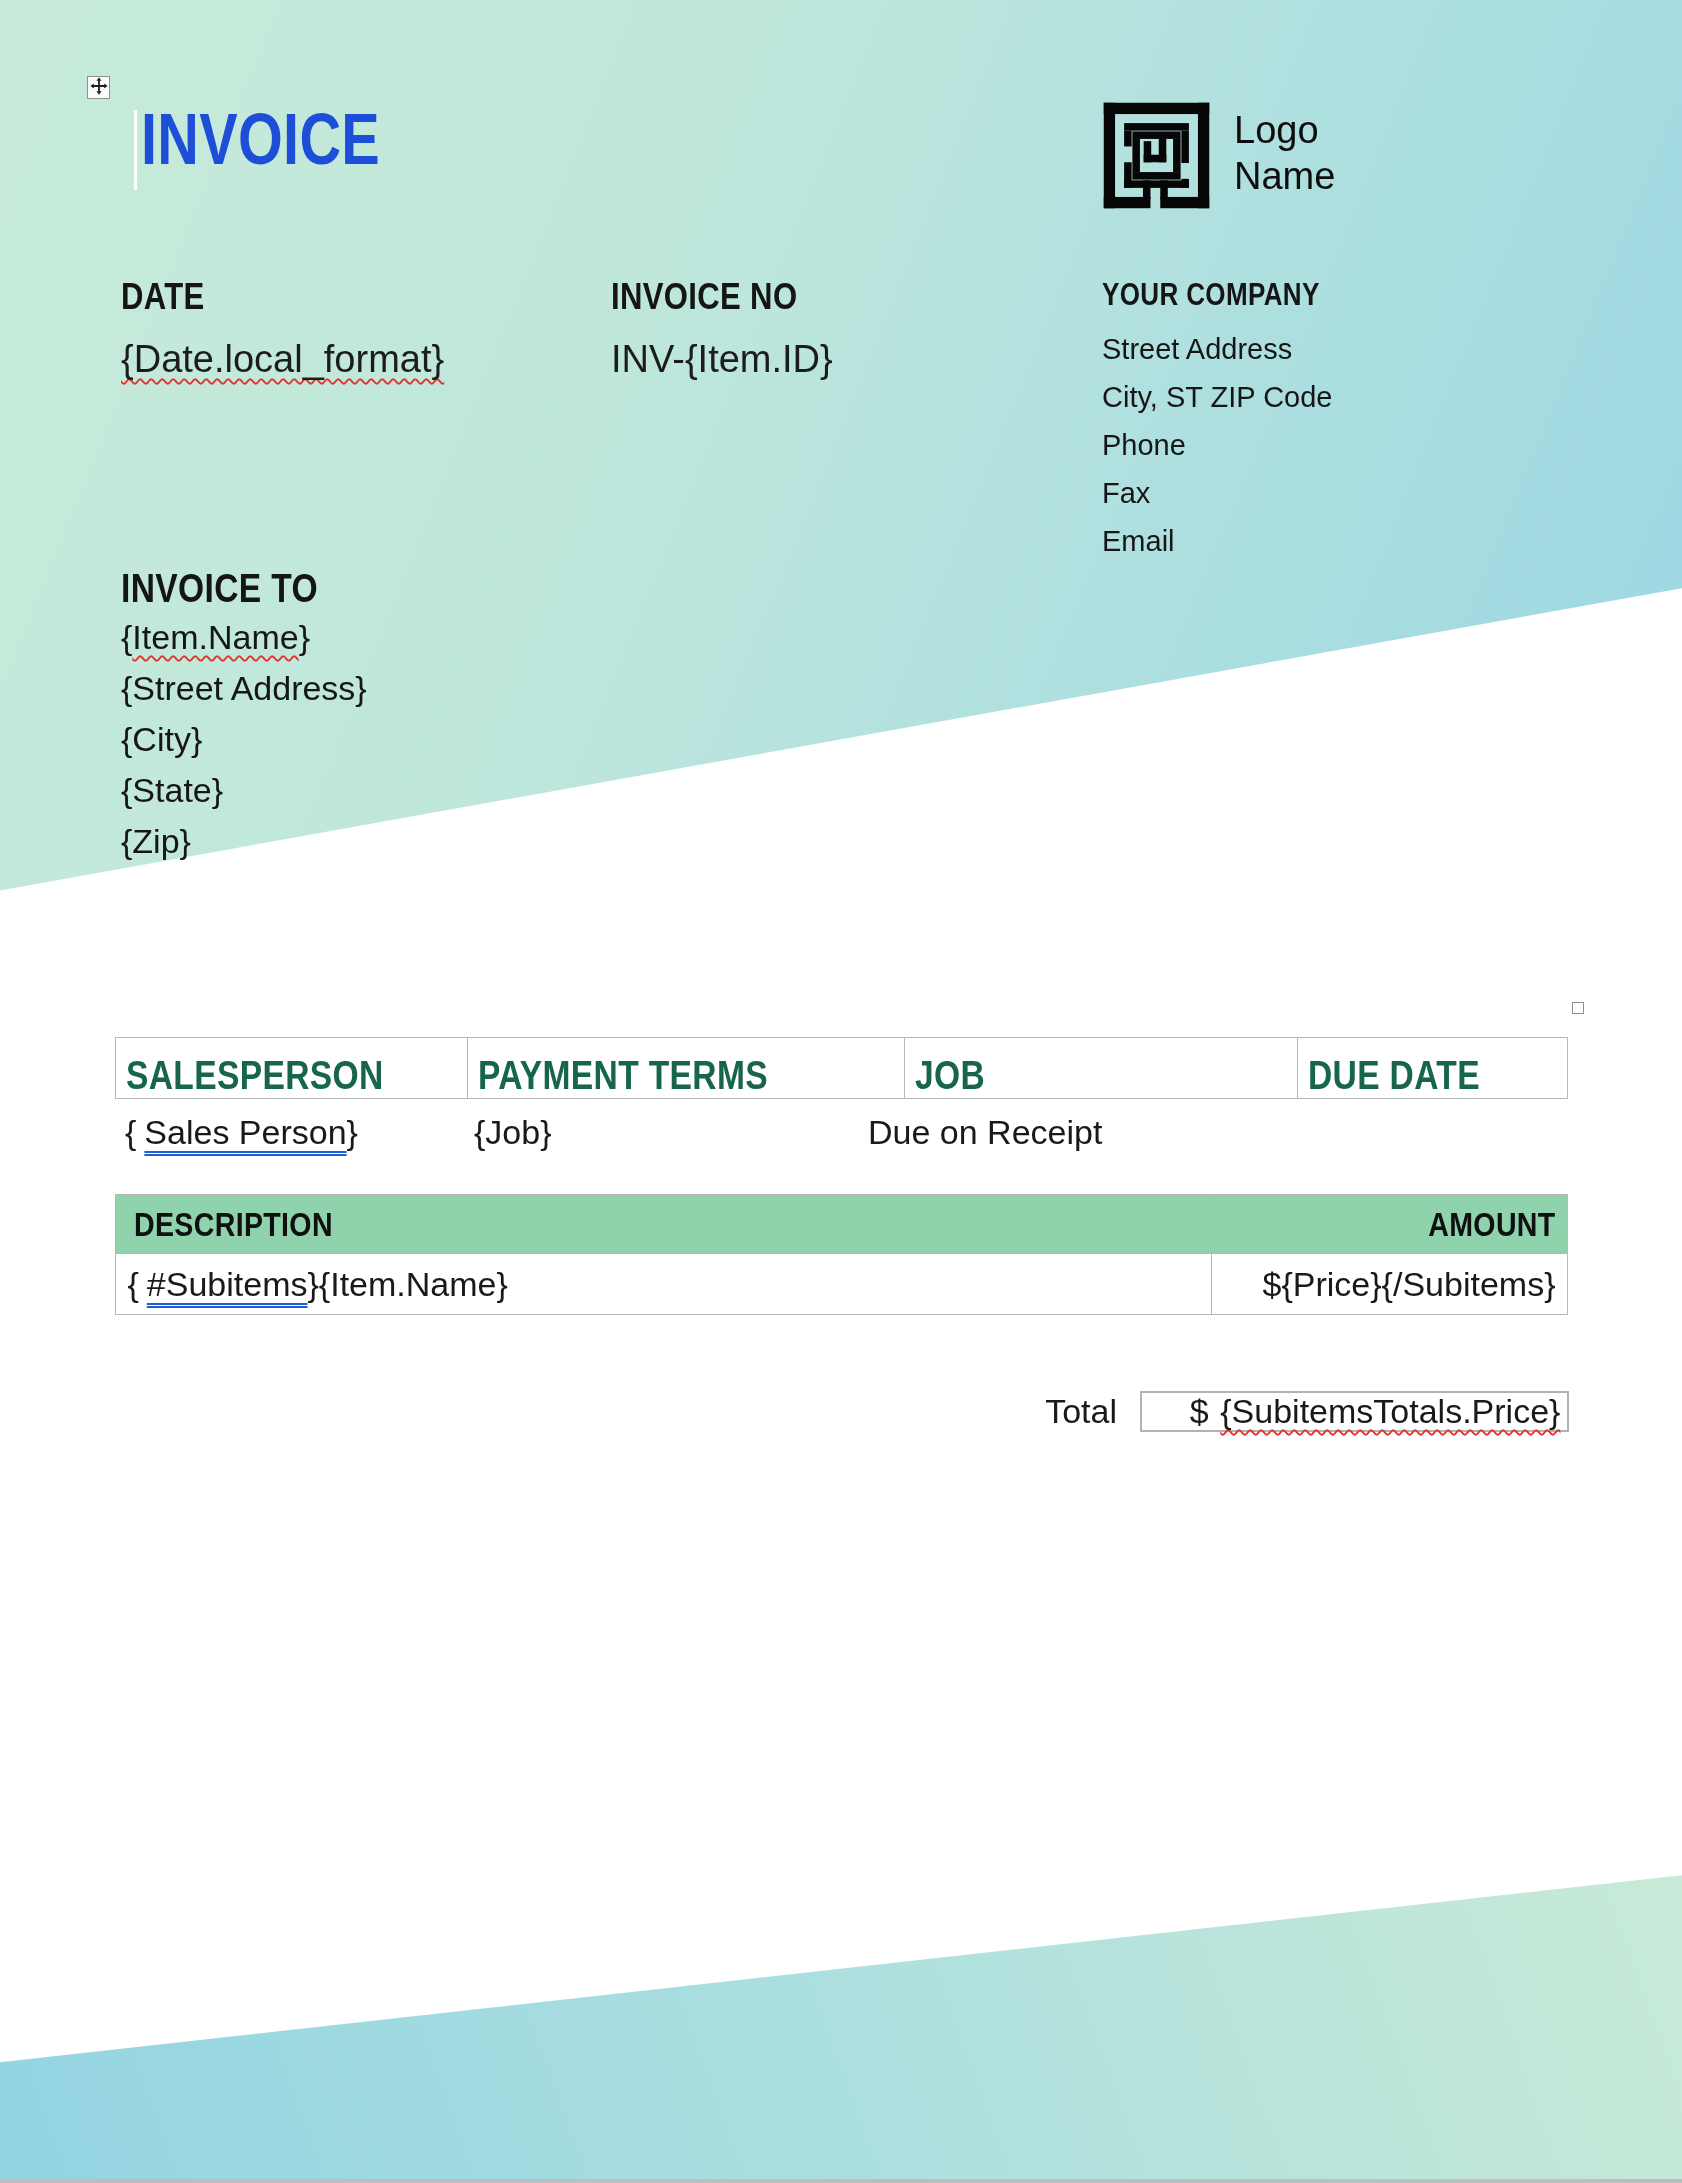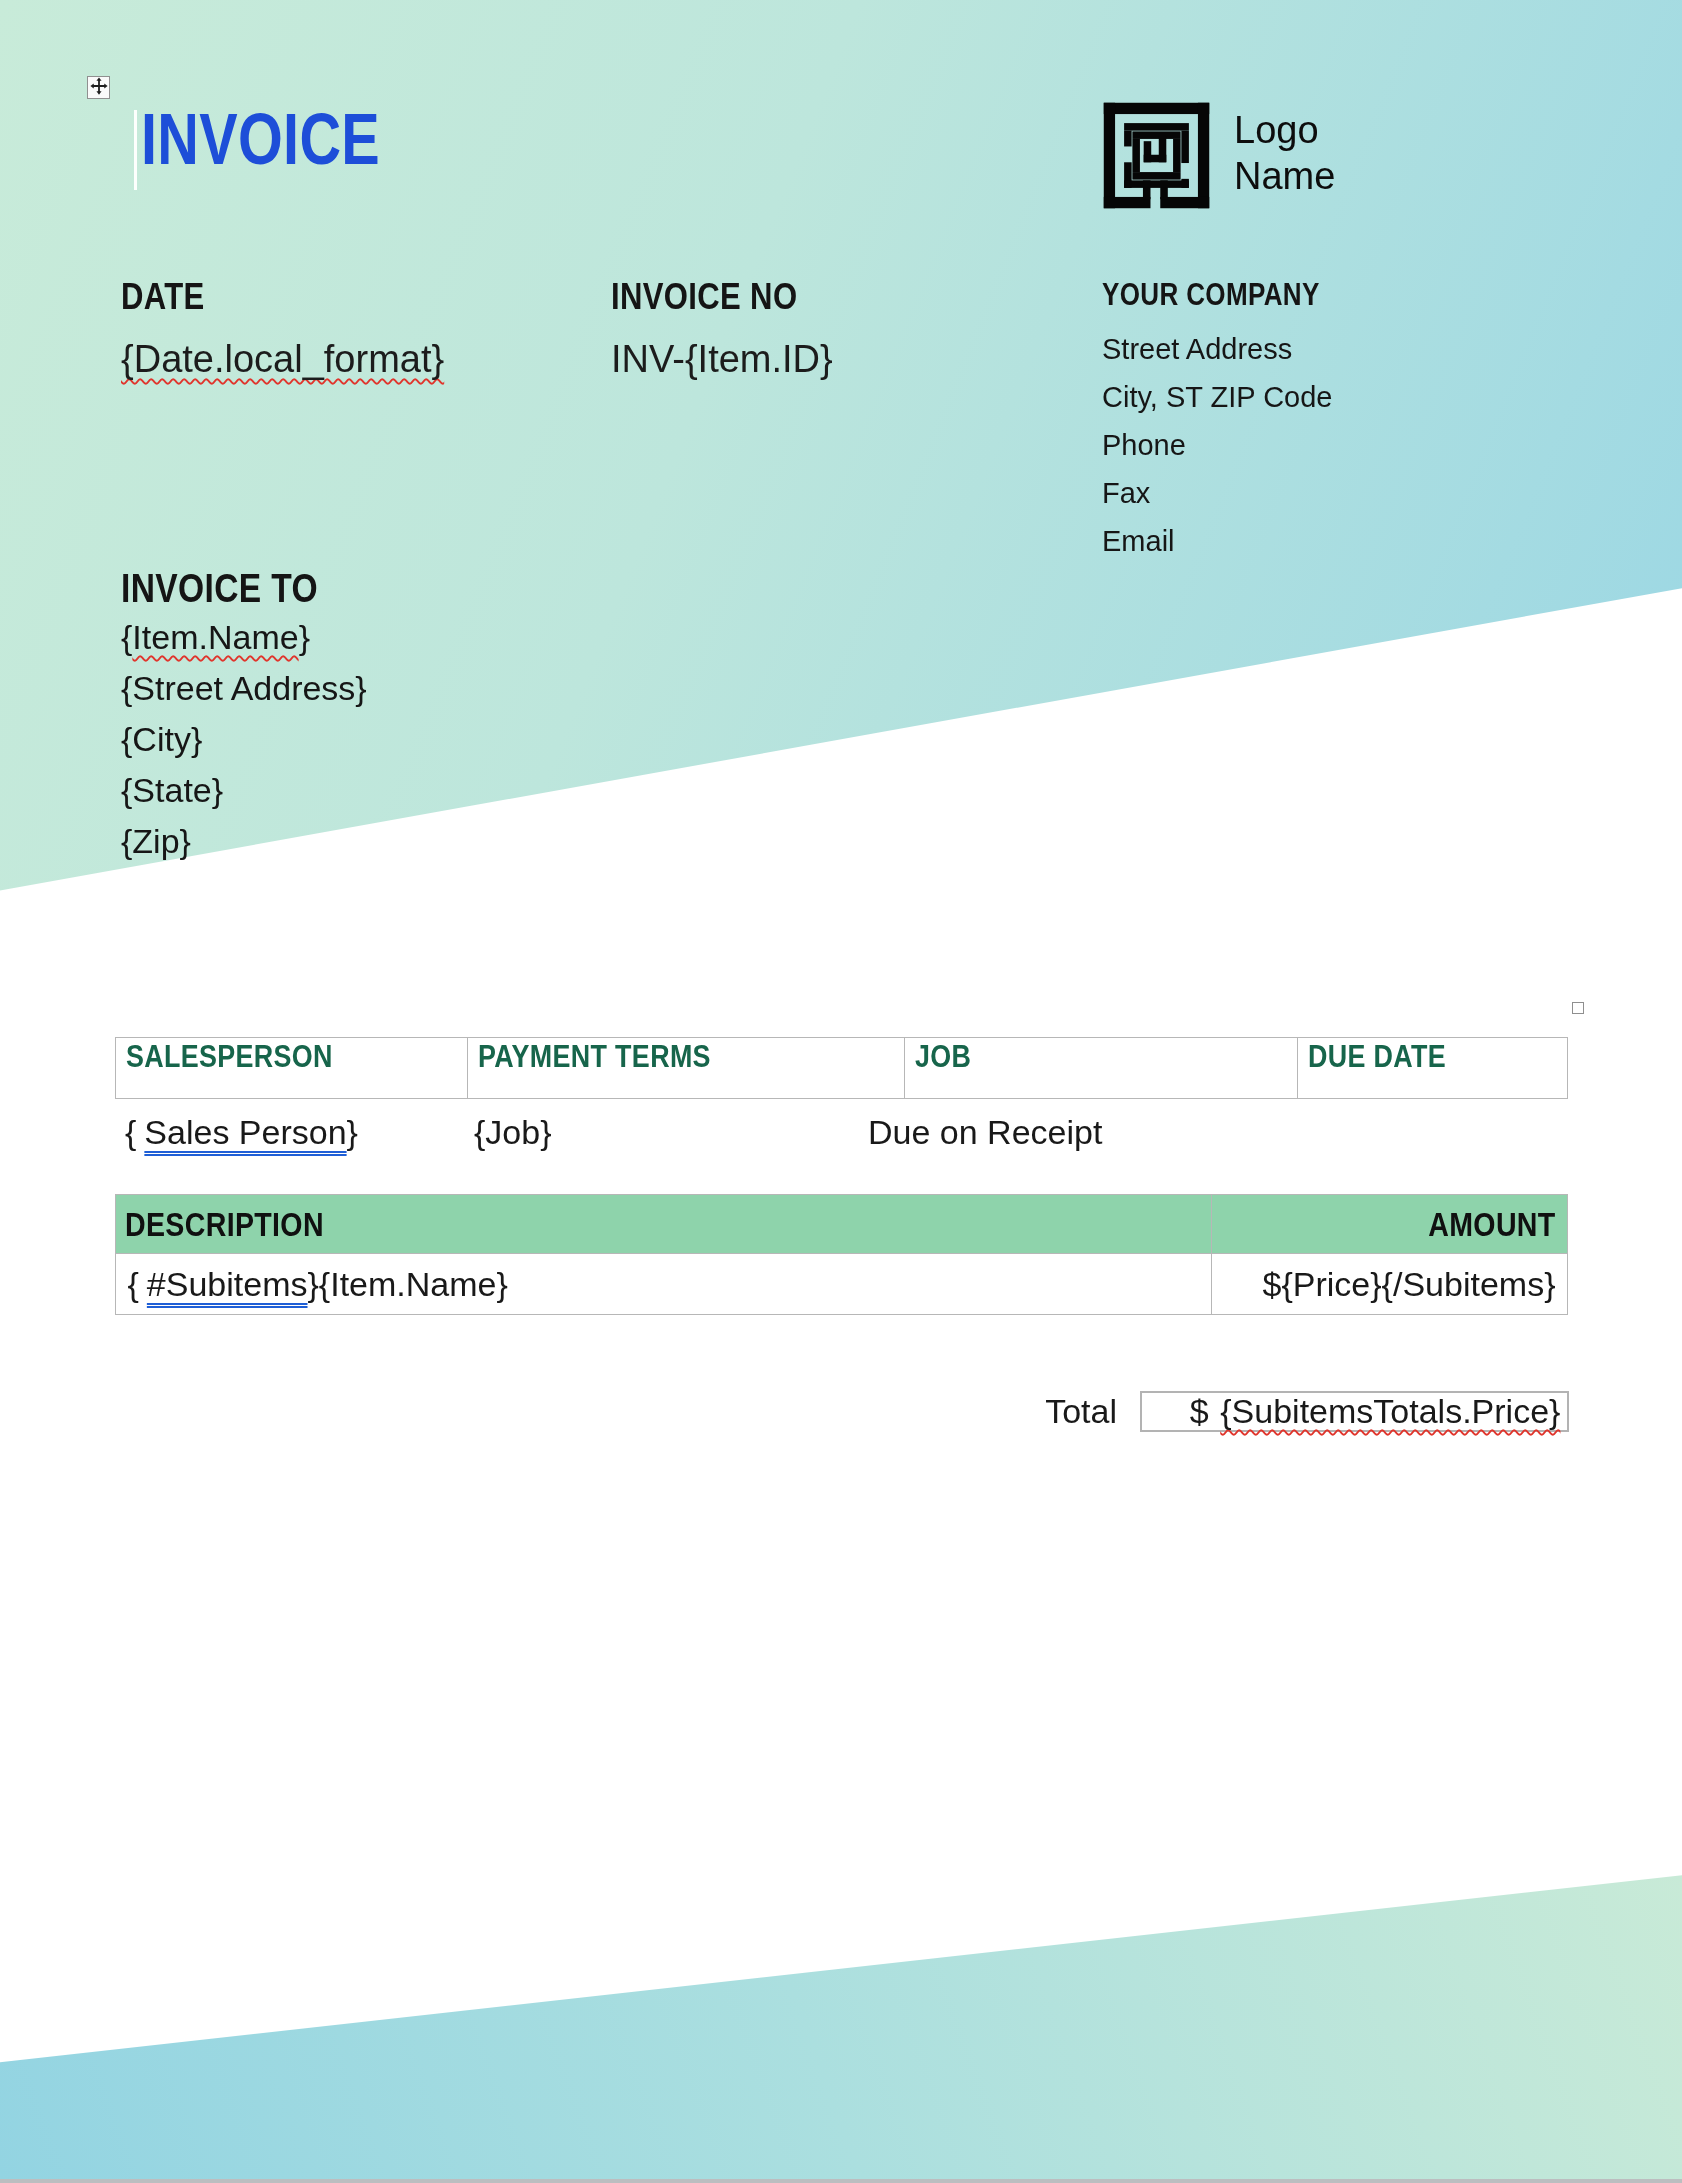--- a/index.html
+++ b/index.html
@@ -70,38 +70,38 @@
 
   .invto-label { left:121px; top:566px; font-size:40px; }
   .invto-lines { left:121px; top:612px; font-size:34px; line-height:51px; color:#161616; }
 
   
   .sales-header {
     left:115px; top:1037px; width:1453px; height:62px;
     border:1.6px solid #b7b7b7; display:flex; background:#ffffff;
   }
   .sales-header .cell {
-    display:flex; align-items:flex-start; padding-left:9.8px;
-    border-right:1.6px solid #b7b7b7; font-size:32px; color:#17654b;
+    display:flex; align-items:flex-end; padding-left:9.8px;
+    border-right:1.6px solid #b7b7b7; font-size:40px; color:#17654b;
   }
   .sales-header .cell:last-child { border-right:none; }
   .c-sp  { width:352px; } .c-job { width:393px; } .c-pt  { width:437px; } .c-dd  { flex:1; }
 
   .sales-row { font-size:34px; color:#191919; }
   .sr-sp  { left:125px;  top:1113px; }
   .sr-job { left:474px;  top:1113px; }
   .sr-pt  { left:868px; top:1113px; }
 
   
   .items-header {
     left:115px; top:1194px; width:1453px; height:60px;
     background:#8ed3ab; border:1.6px solid #b7b7b7; display:flex;
   }
   .items-header .cell { display:flex; align-items:center; font-size:34px; color:#101010; }
-  .ih-desc { width:1096px; border-right:1.6px solid #b7b7b7; padding-left:9px; }
+  .ih-desc { width:1096px; border-right:1.6px solid #b7b7b7; padding-left:18px; }
   .ih-amt  { flex:1; justify-content:flex-end; padding-right:11.5px; }
 
   .items-row {
     left:115px; top:1254px; width:1453px; height:61px;
     border:1.6px solid #b7b7b7; border-top:none; display:flex; background:#ffffff;
     font-size:34px; color:#191919;
   }
   .ir-desc { width:1096px; border-right:1.6px solid #b7b7b7; display:flex;
              align-items:center; padding-left:11.5px; white-space:pre; }
   .ir-amt  { flex:1; display:flex; align-items:center; justify-content:flex-end;

